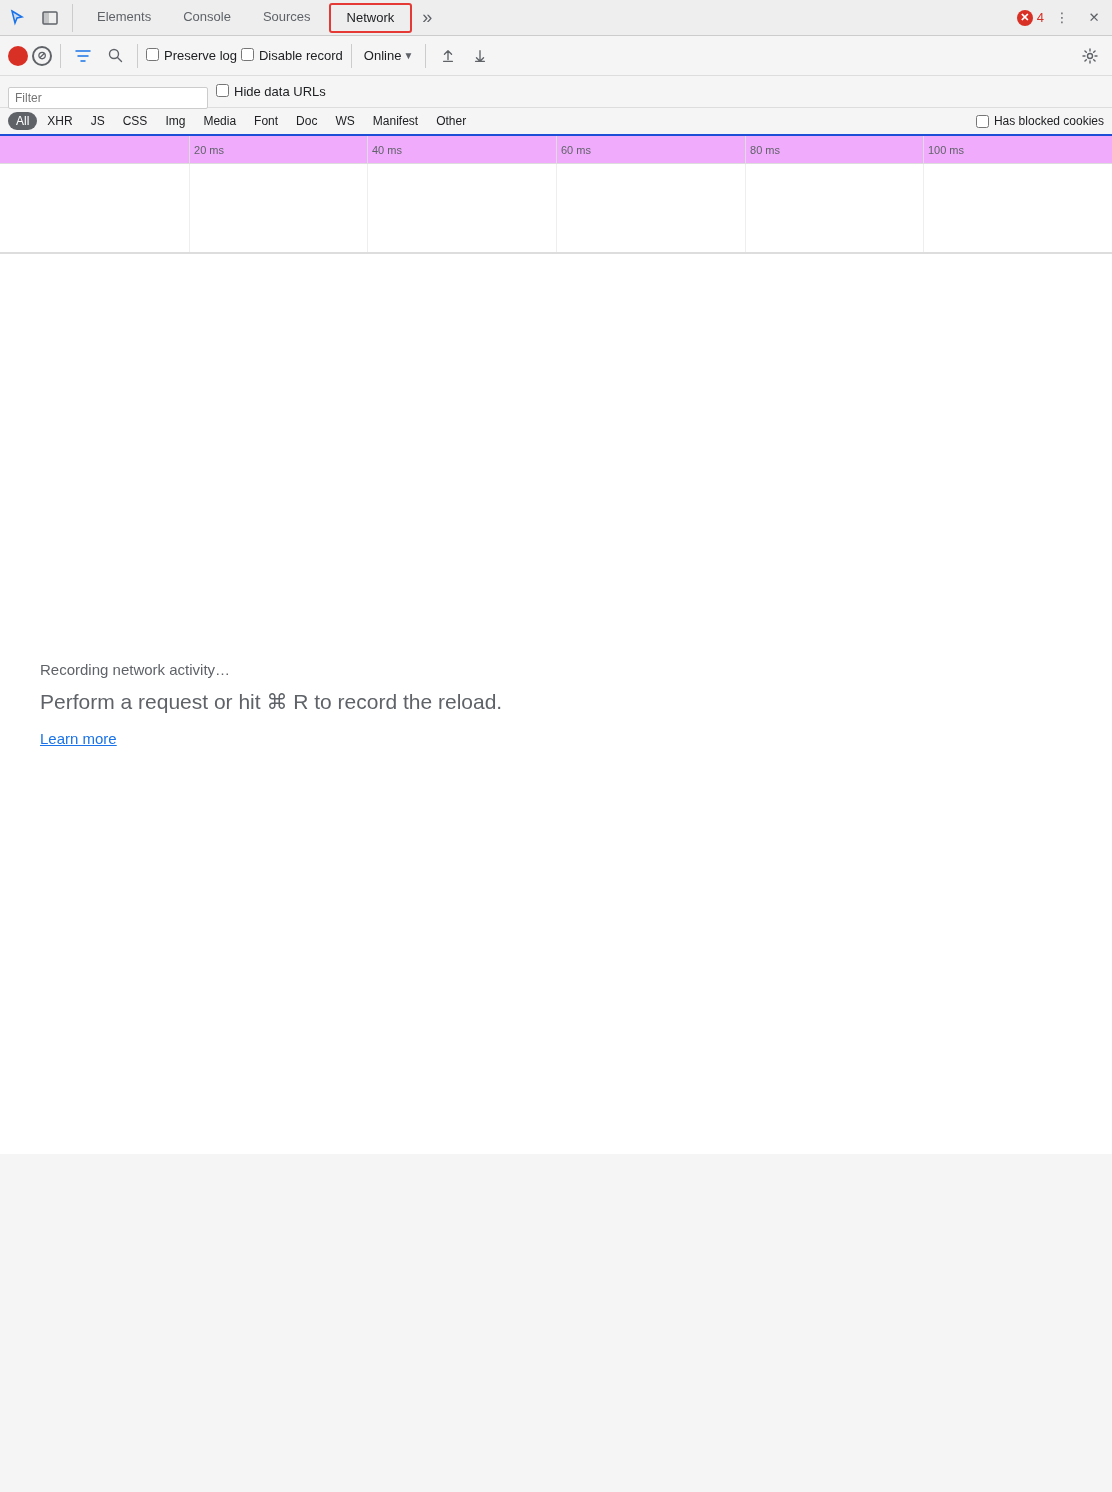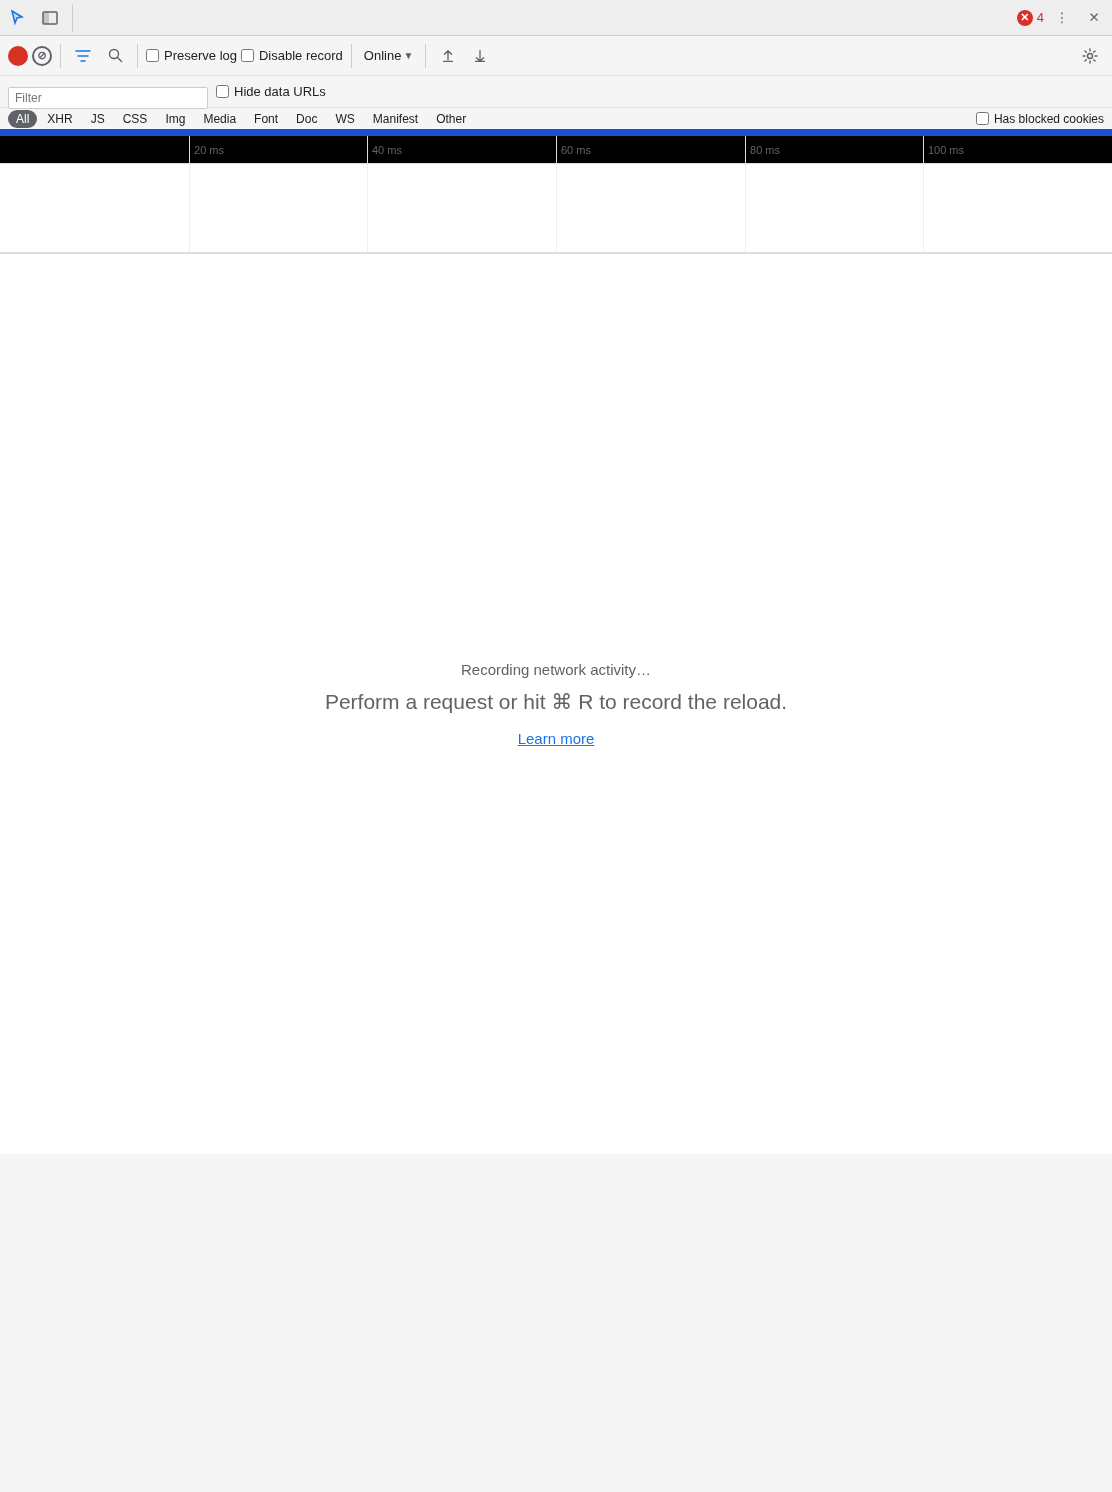--- a/index.html
+++ b/index.html
@@ -155,21 +155,21 @@
       padding: 4px;
     }
     .search-icon {
       color: #5f6368;
       font-size: 15px;
       cursor: pointer;
       padding: 4px;
     }
     .checkbox-label {
       display: flex;
-      align-items: center;
+      align-items: flex-start;
       gap: 5px;
       font-size: 13px;
       color: #202124;
       cursor: pointer;
       white-space: nowrap;
     }
     .checkbox-label input[type="checkbox"] {
       width: 13px;
       height: 13px;
       cursor: pointer;
@@ -221,21 +221,21 @@
       background: white;
       outline: none;
       margin-top: 12px;
     }
 
     
     .type-bar {
       display: flex;
       align-items: center;
       background: #f5f5f5;
-      border-bottom: 7px solid #1d4ed8;
+      border-bottom: 2px solid #1d4ed8;
       height: 28px;
       padding: 0 8px;
       gap: 2px;
     }
     .type-btn {
       padding: 2px 8px;
       font-size: 12px;
       cursor: pointer;
       border-radius: 3px;
       border: none;
@@ -255,21 +255,21 @@
       font-size: 12px;
       color: #202124;
       cursor: pointer;
       margin-left: auto;
     }
 
     
     .timeline-header {
       display: flex;
       align-items: center;
-      background: #000000;
+      background: #f0abfc;
       border-bottom: 1px solid #ddd;
       height: 28px;
       position: relative;
       overflow: hidden;
     }
     .timeline-tick {
       position: absolute;
       top: 0;
       height: 100%;
       display: flex;
@@ -293,21 +293,20 @@
       bottom: 0;
       width: 1px;
       background: #eee;
     }
 
     
     .main-content {
       background: white;
       display: flex;
       flex-direction: column;
-      align-items: center;
       justify-content: center;
       min-height: 900px;
       padding: 40px;
     }
     .recording-text {
       font-size: 15px;
       color: #5f6368;
       margin-bottom: 12px;
     }
     .hint-text {
@@ -336,20 +335,27 @@
       </svg>
     </button>
     <button class="tab-icon-btn" title="Dock side">
       <svg class="dock-svg" viewBox="0 0 18 18" fill="none">
         <rect x="2" y="3" width="14" height="12" rx="1" stroke="#5f6368" stroke-width="1.5"></rect>
         <rect x="2" y="3" width="6" height="12" rx="1" fill="#5f6368" fill-opacity="0.3"></rect>
       </svg>
     </button>
   </div>
 
+  <div class="tab-list">
+    <div class="tab-item">Elements</div>
+    <div class="tab-item">Console</div>
+    <div class="tab-item">Sources</div>
+    <div class="tab-item network-active">Network</div>
+    <div class="tab-more">»</div>
+  </div>
 
   <div class="tab-right">
     <div class="error-badge">
       <div class="error-dot">✕</div>
       <span>4</span>
     </div>
     <button class="icon-btn">
       <span>⋮</span>
     </button>
     <button class="icon-btn">

